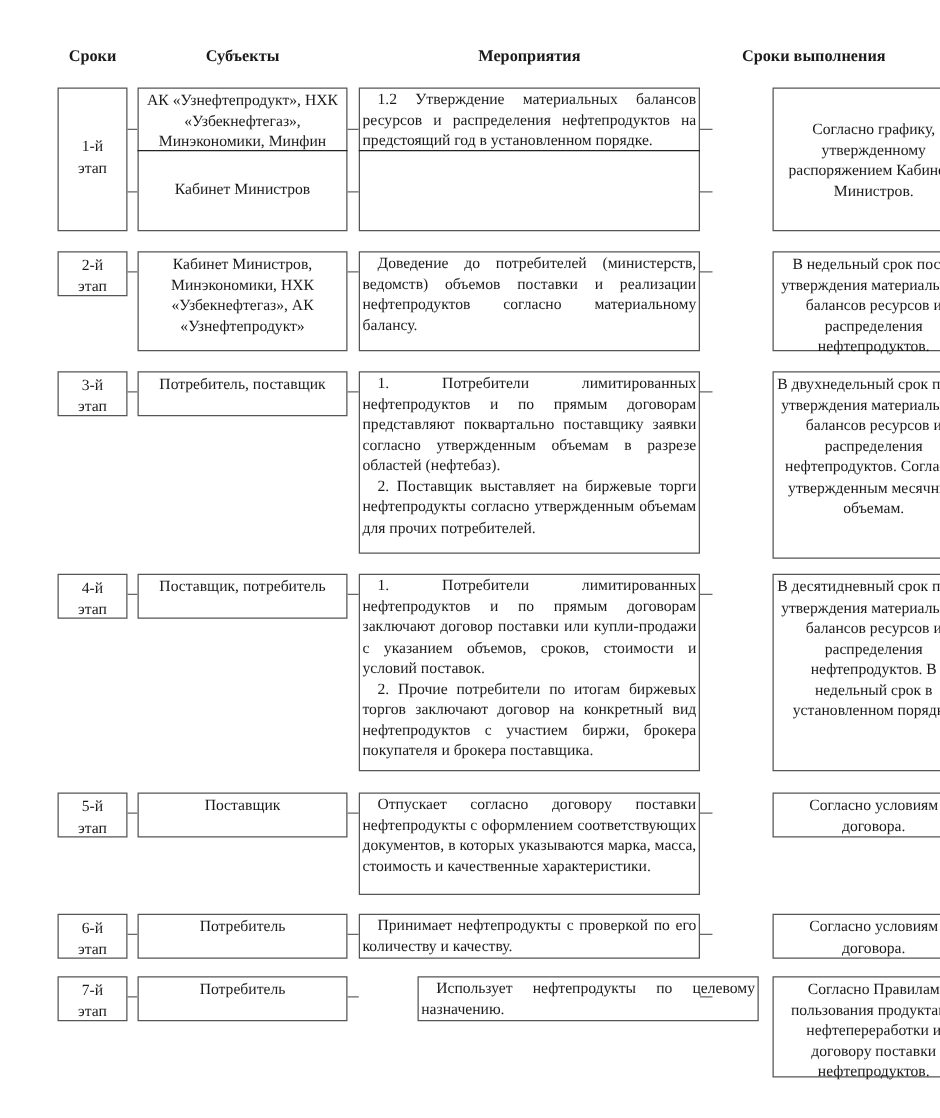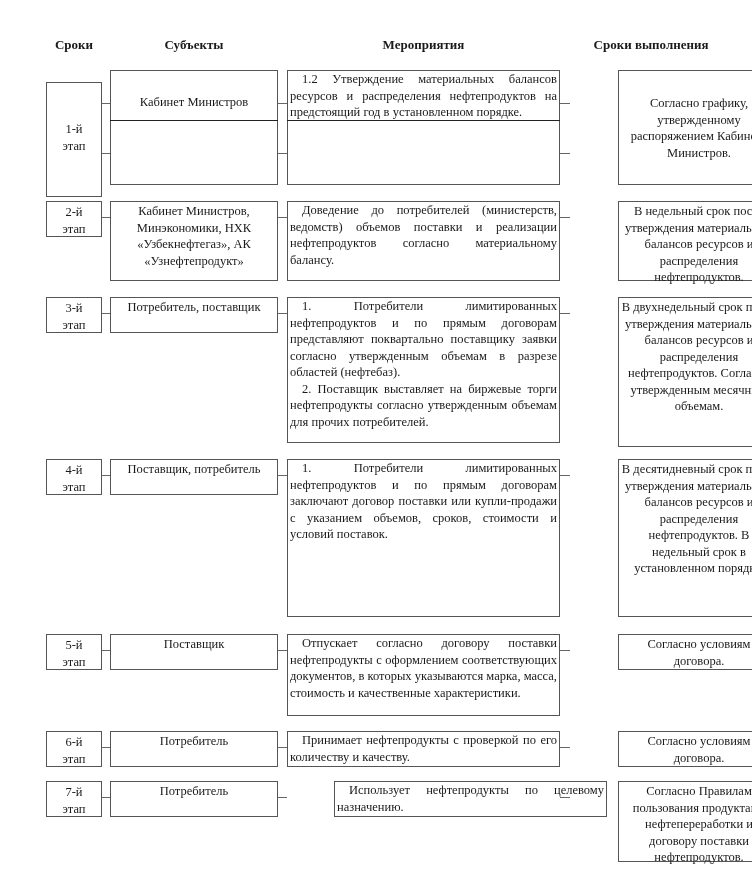--- a/index.html
+++ b/index.html
@@ -17,27 +17,28 @@
   .divider { position: absolute; height: 0; border-top: 1.5px solid #222; }
 </style>
 </head>
 <body>
 
 <div class="hdr" style="left:40px;width:68px;">Сроки</div>
 <div class="hdr" style="left:110px;width:168px;">Субъекты</div>
 <div class="hdr" style="left:287px;width:273px;">Мероприятия</div>
 <div class="hdr" style="left:570px;width:162px;">Сроки выполнения</div>
 
-<div class="box stage" style="left:46px;top:70px;width:56px;height:115px;padding-top:38px;margin-top:12px;">
+<div class="box stage" style="left:46px;top:70px;width:56px;height:115px;padding-top:38px;">
   <div>1-й</div>
   <div>этап</div>
 </div>
 <div class="conn" style="left:102px;top:103px;width:8px;"></div>
 <div class="conn" style="left:102px;top:153px;width:8px;"></div>
 <div class="box subj" style="left:110px;top:70px;width:168px;height:115px;">
+  <div style="height:49px;">АК «Узнефтепродукт», НХК «Узбекнефтегаз», Минэкономики, Минфин</div>
   <div style="padding-top:22px;">Кабинет Министров</div>
 </div>
 <div class="divider" style="left:110px;top:120px;width:168px;"></div>
 <div class="conn" style="left:278px;top:103px;width:9px;"></div>
 <div class="conn" style="left:278px;top:153px;width:9px;"></div>
 <div class="box meas" style="left:287px;top:70px;width:273px;height:115px;">
   <p>1.2 Утверждение материальных балансов ресурсов и распределения нефтепродуктов на предстоящий год в установленном порядке.</p>
 </div>
 <div class="divider" style="left:287px;top:120px;width:273px;"></div>
 <div class="conn" style="left:560px;top:103px;width:10px;"></div>
@@ -85,20 +86,21 @@
   <div>4-й</div>
   <div>этап</div>
 </div>
 <div class="conn" style="left:102px;top:475px;width:8px;"></div>
 <div class="box subj" style="left:110px;top:459px;width:168px;height:36px;text-align:center;">
   <div>Поставщик, потребитель</div>
 </div>
 <div class="conn" style="left:278px;top:475px;width:9px;"></div>
 <div class="box meas" style="left:287px;top:459px;width:273px;height:158px;">
   <p>1. Потребители лимитированных нефтепродуктов и по прямым договорам заключают договор поставки или купли-продажи с указанием объемов, сроков, стоимости и условий поставок.</p>
+  <p>2. Прочие потребители по итогам биржевых торгов заключают договор на конкретный вид нефтепродуктов с участием биржи, брокера покупателя и брокера поставщика.</p>
 </div>
 <div class="conn" style="left:560px;top:475px;width:10px;"></div>
 <div class="box term" style="left:570px;top:459px;width:162px;height:158px;">
   <div>В десятидневный срок после утверждения материальных балансов ресурсов и распределения нефтепродуктов. В недельный срок в установленном порядке.</div>
 </div>
 
 <div class="box stage" style="left:46px;top:634px;width:56px;height:36px;">
   <div>5-й</div>
   <div>этап</div>
 </div>

